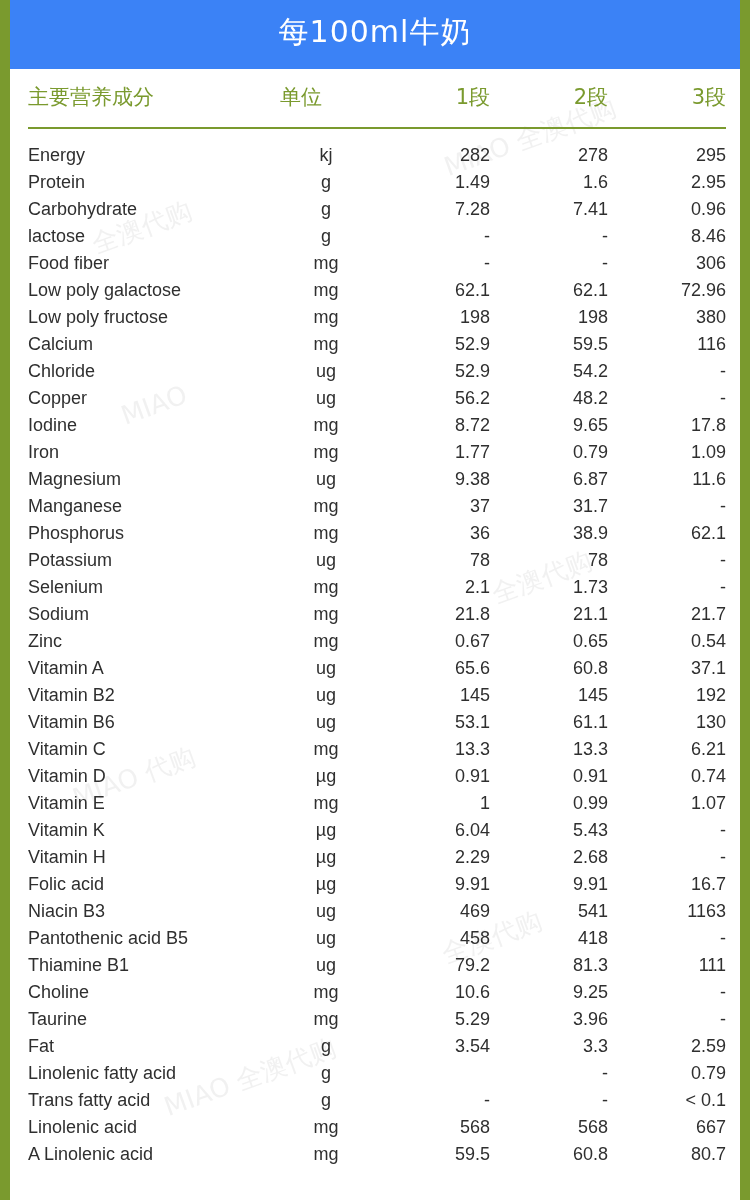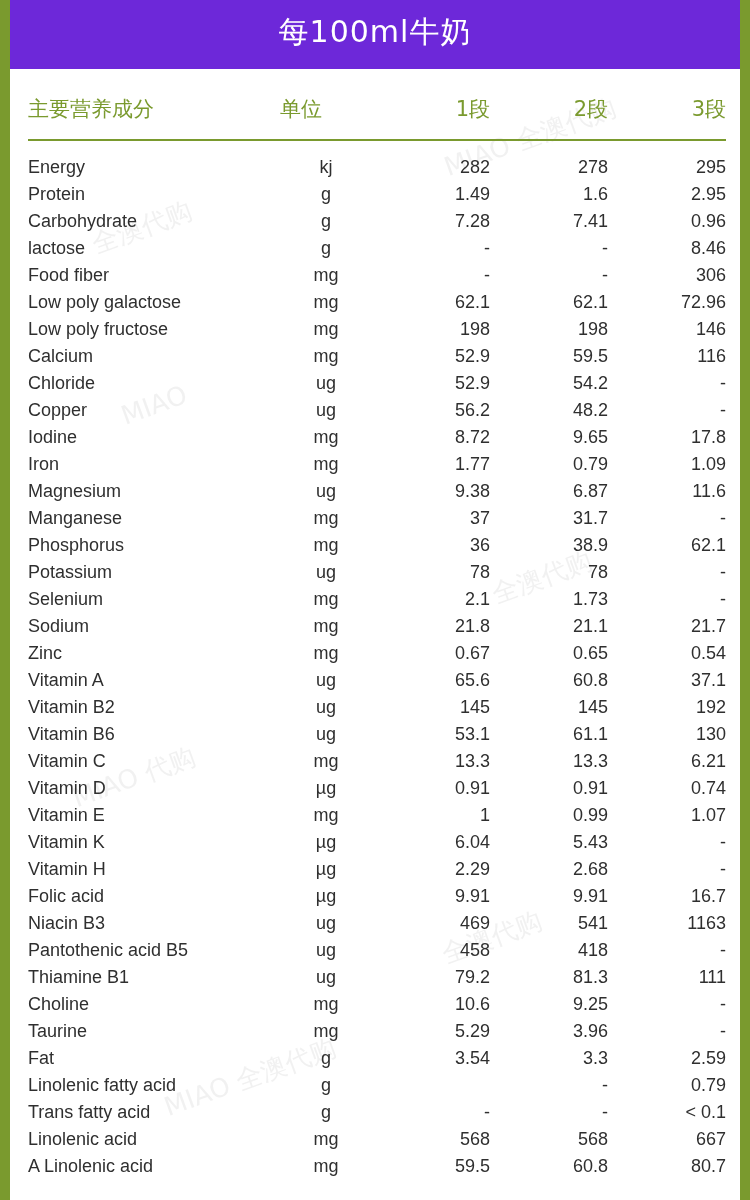--- a/index.html
+++ b/index.html
@@ -17,21 +17,21 @@
     position: relative;
     width: 750px;
     min-height: 1200px;
     box-sizing: border-box;
     border-left: 10px solid #7a9a2e;
     border-right: 10px solid #7a9a2e;
     background: #ffffff;
     overflow: hidden;
   }
   .title-bar {
-    background: #6d28d9;
+    background: #3b82f6;
     color: #ffffff;
     text-align: center;
     font-size: 30px;
     letter-spacing: 1px;
     padding: 12px 0 16px 0;
     font-family: "DejaVu Sans", sans-serif;
   }
   .watermark-layer {
     position: absolute;
     top: 60px;
@@ -46,21 +46,21 @@
     position: absolute;
     color: rgba(120, 120, 120, 0.10);
     font-size: 26px;
     font-family: "DejaVu Sans", sans-serif;
     transform: rotate(-20deg);
     white-space: nowrap;
   }
   .table-wrap {
     position: relative;
     z-index: 1;
-    padding: 12px 18px;
+    padding: 0 18px;
   }
   table.nutrition {
     width: 100%;
     border-collapse: collapse;
     table-layout: fixed;
   }
   table.nutrition thead th {
     color: #7a9a2e;
     font-size: 21px;
     font-weight: normal;
@@ -151,21 +151,21 @@
             <td class="unit">mg</td>
             <td class="val">62.1</td>
             <td class="val">62.1</td>
             <td class="val">72.96</td>
           </tr>
           <tr>
             <td class="name">Low poly fructose</td>
             <td class="unit">mg</td>
             <td class="val">198</td>
             <td class="val">198</td>
-            <td class="val">146</td>
+            <td class="val">380</td>
           </tr>
           <tr>
             <td class="name">Calcium</td>
             <td class="unit">mg</td>
             <td class="val">52.9</td>
             <td class="val">59.5</td>
             <td class="val">116</td>
           </tr>
           <tr>
             <td class="name">Chloride</td>

